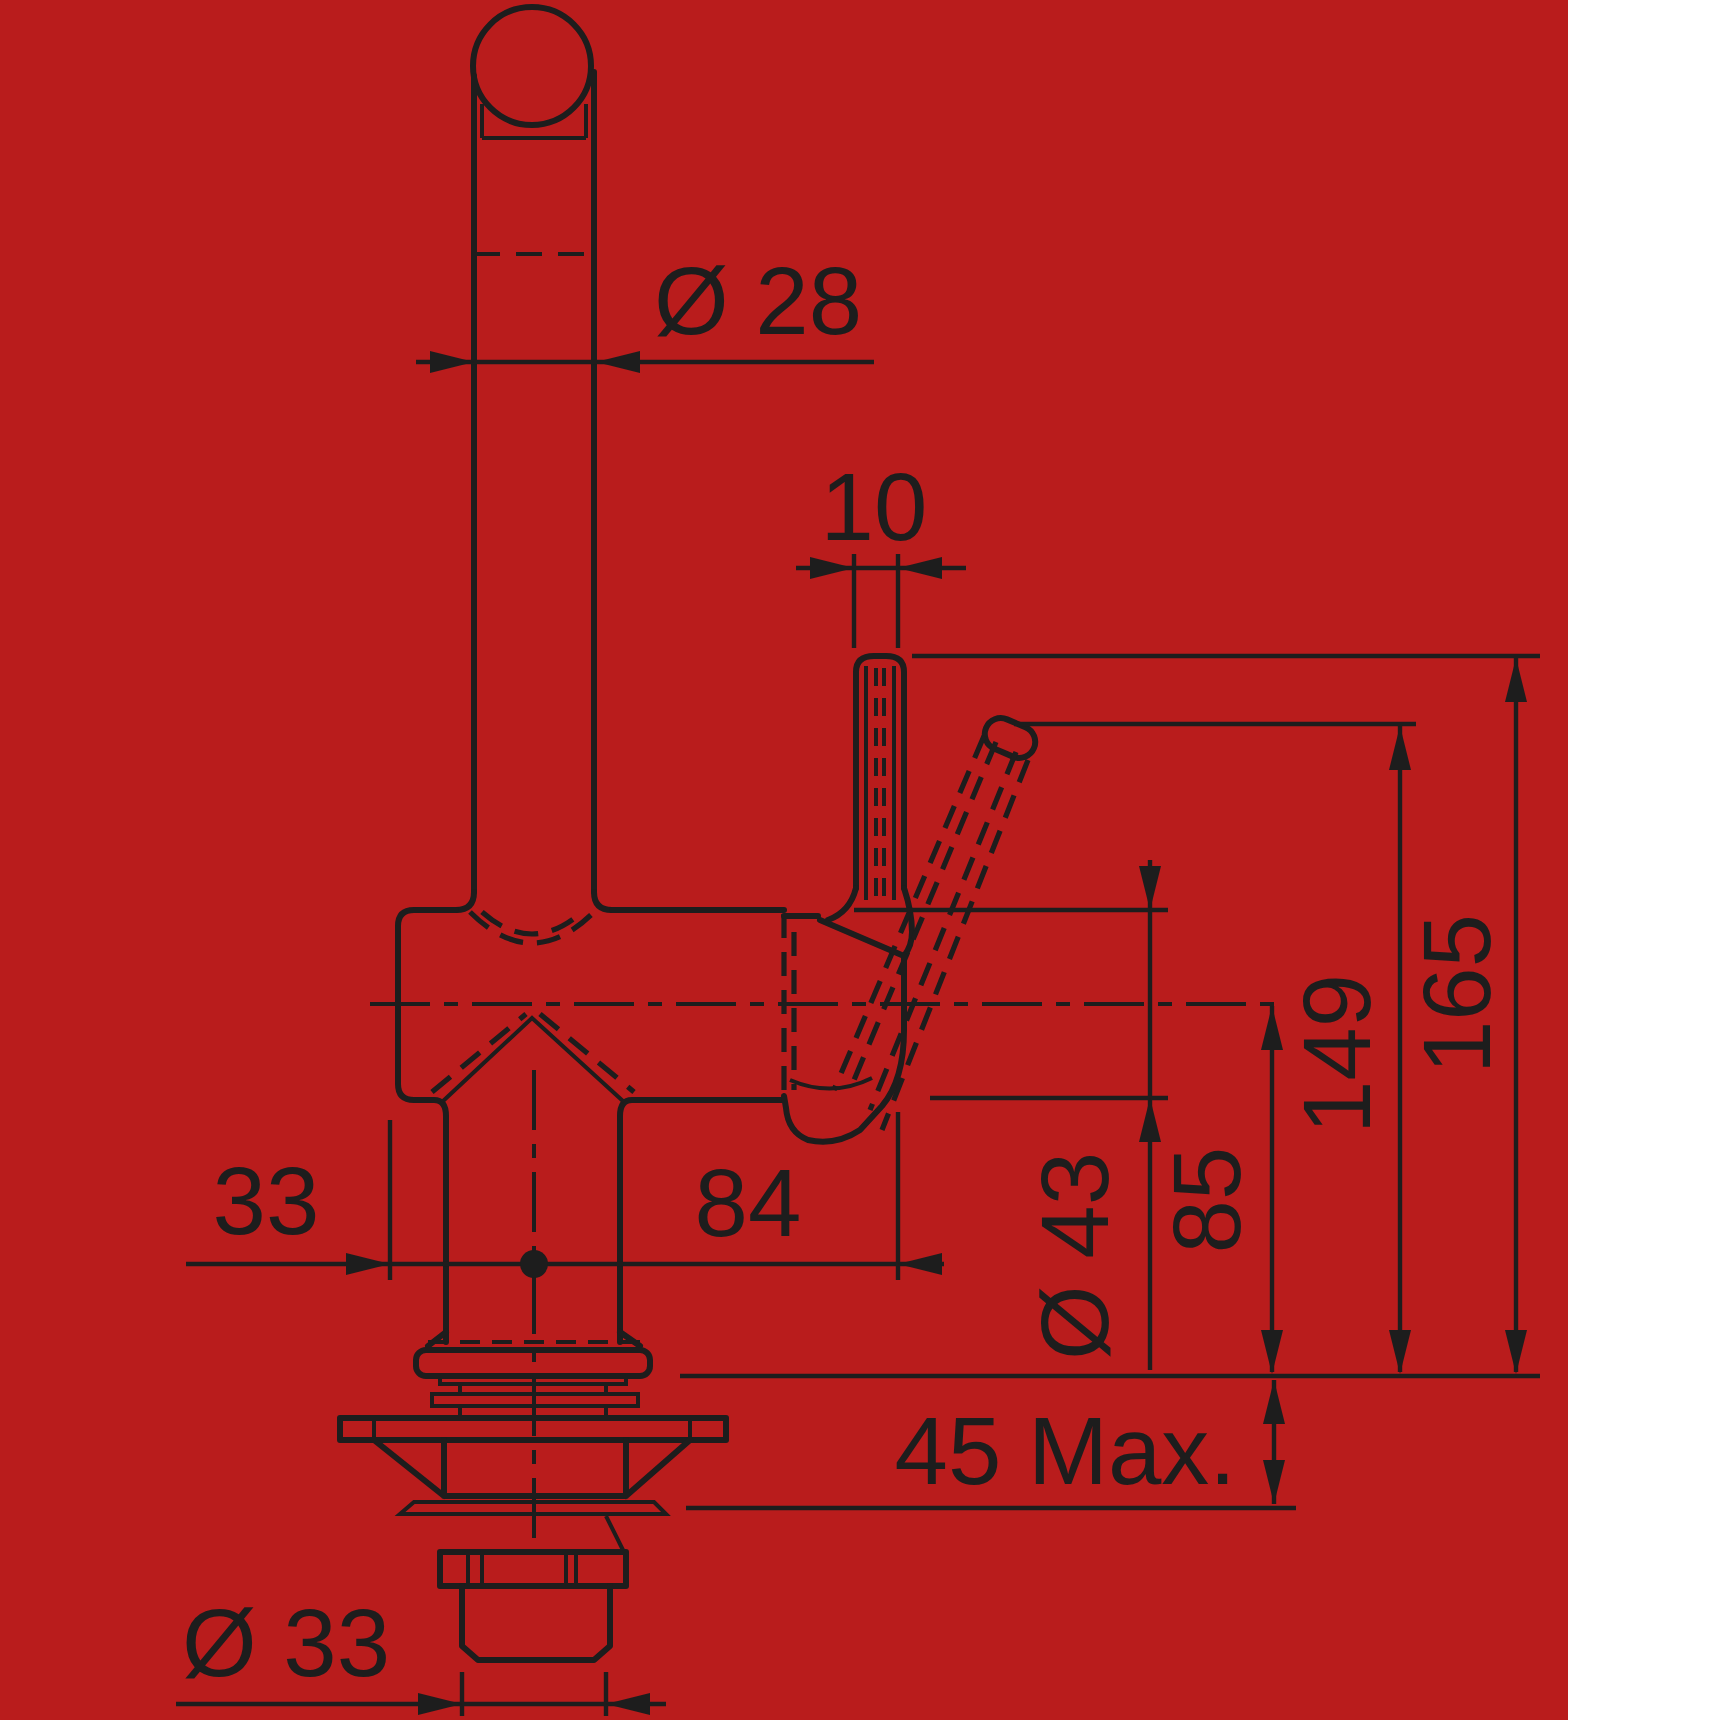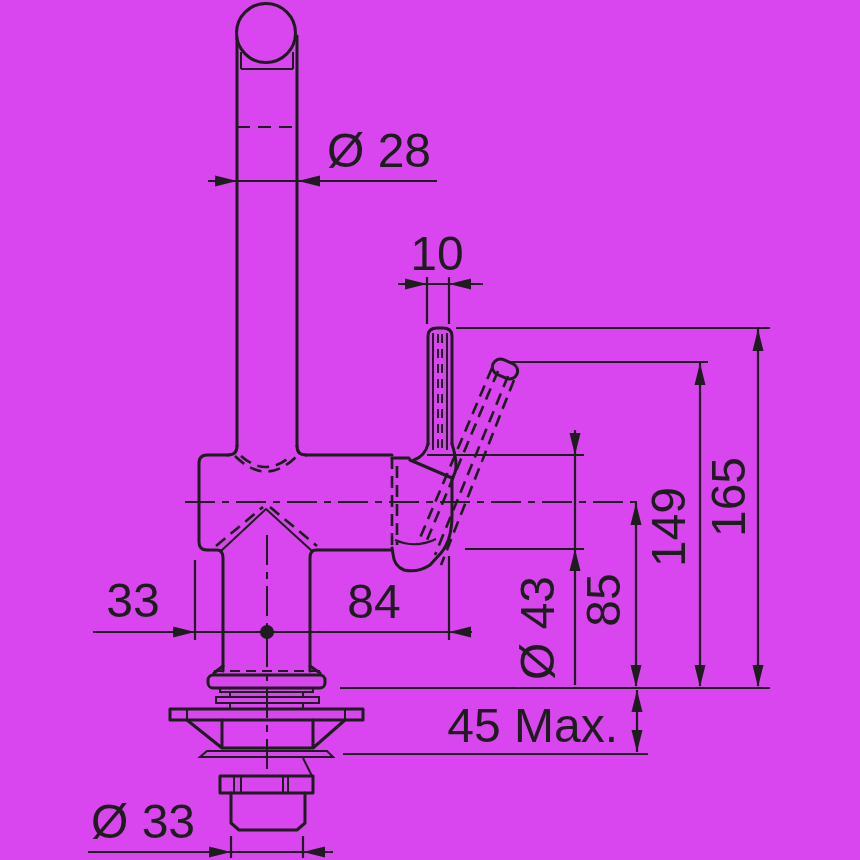--- a/index.html
+++ b/index.html
@@ -1,16 +1,16 @@
 <!DOCTYPE html>
 <html><head>
 <meta charset="utf-8">
 <style>
   html,body{margin:0;padding:0;background:#ffffff;}
-  .stage{position:relative;width:860px;height:860px;background:#d946ef;overflow:hidden;}
+  .stage{position:relative;width:784px;height:860px;background:#b91c1c;overflow:hidden;}
   svg{display:block;}
   .dim-label{font-family:"Liberation Sans",sans-serif;font-size:48px;fill:#1d1d1d;}
   .outline{stroke:#1d1d1d;fill:none;stroke-width:3;stroke-linejoin:round;stroke-linecap:round;}
   .thin{stroke:#1d1d1d;fill:none;stroke-width:2;}
   .dimline{stroke:#1d1d1d;fill:none;stroke-width:2.2;}
   .hidden-line{stroke:#1d1d1d;fill:none;stroke-width:2.6;stroke-dasharray:12 7;}
   .center-line{stroke:#1d1d1d;fill:none;stroke-width:2;stroke-dasharray:30 7 7 7;}
   .arrow{fill:#1d1d1d;stroke:none;}
 </style>
 </head>

